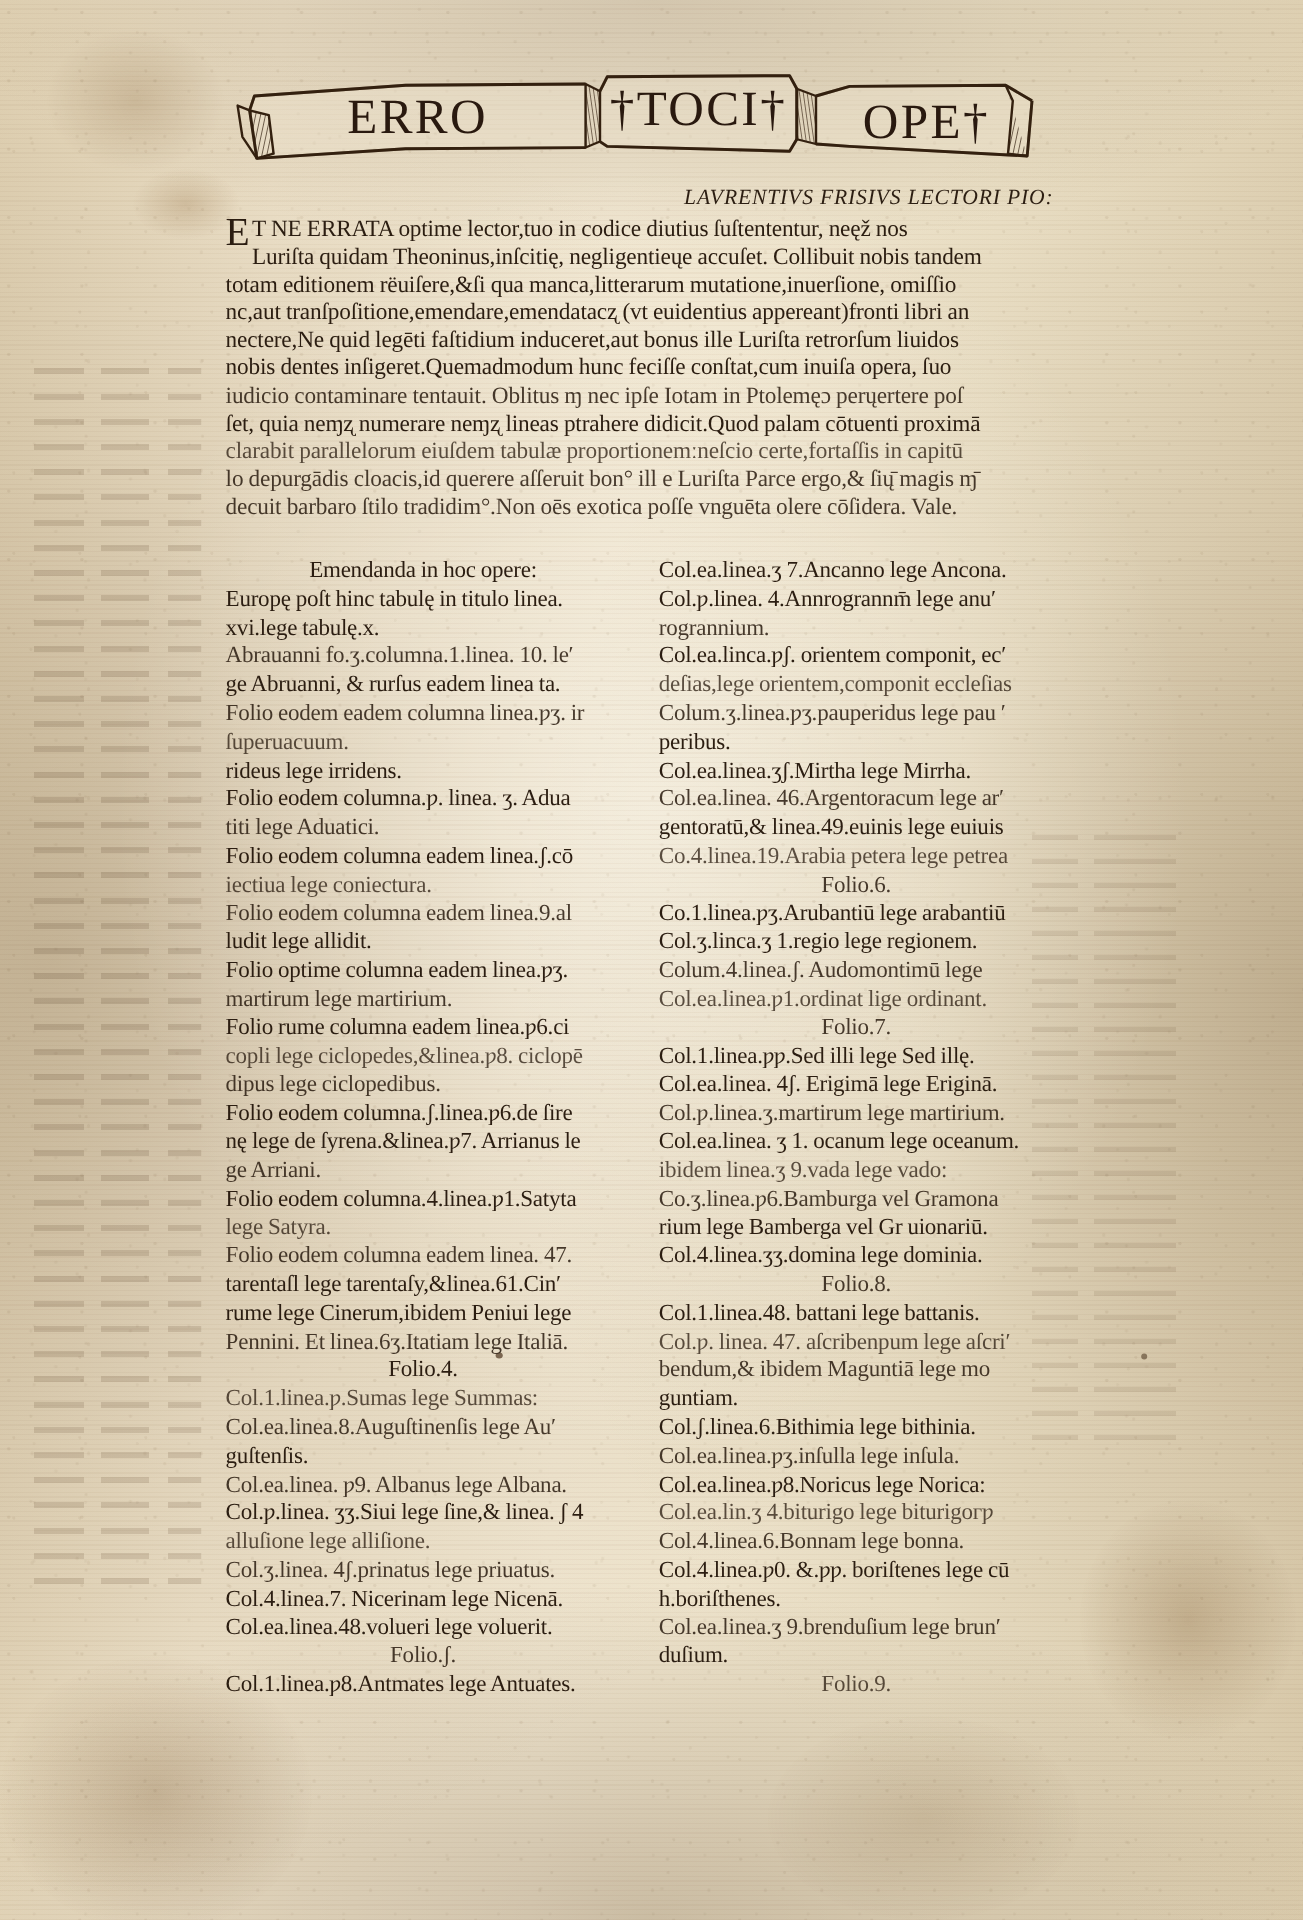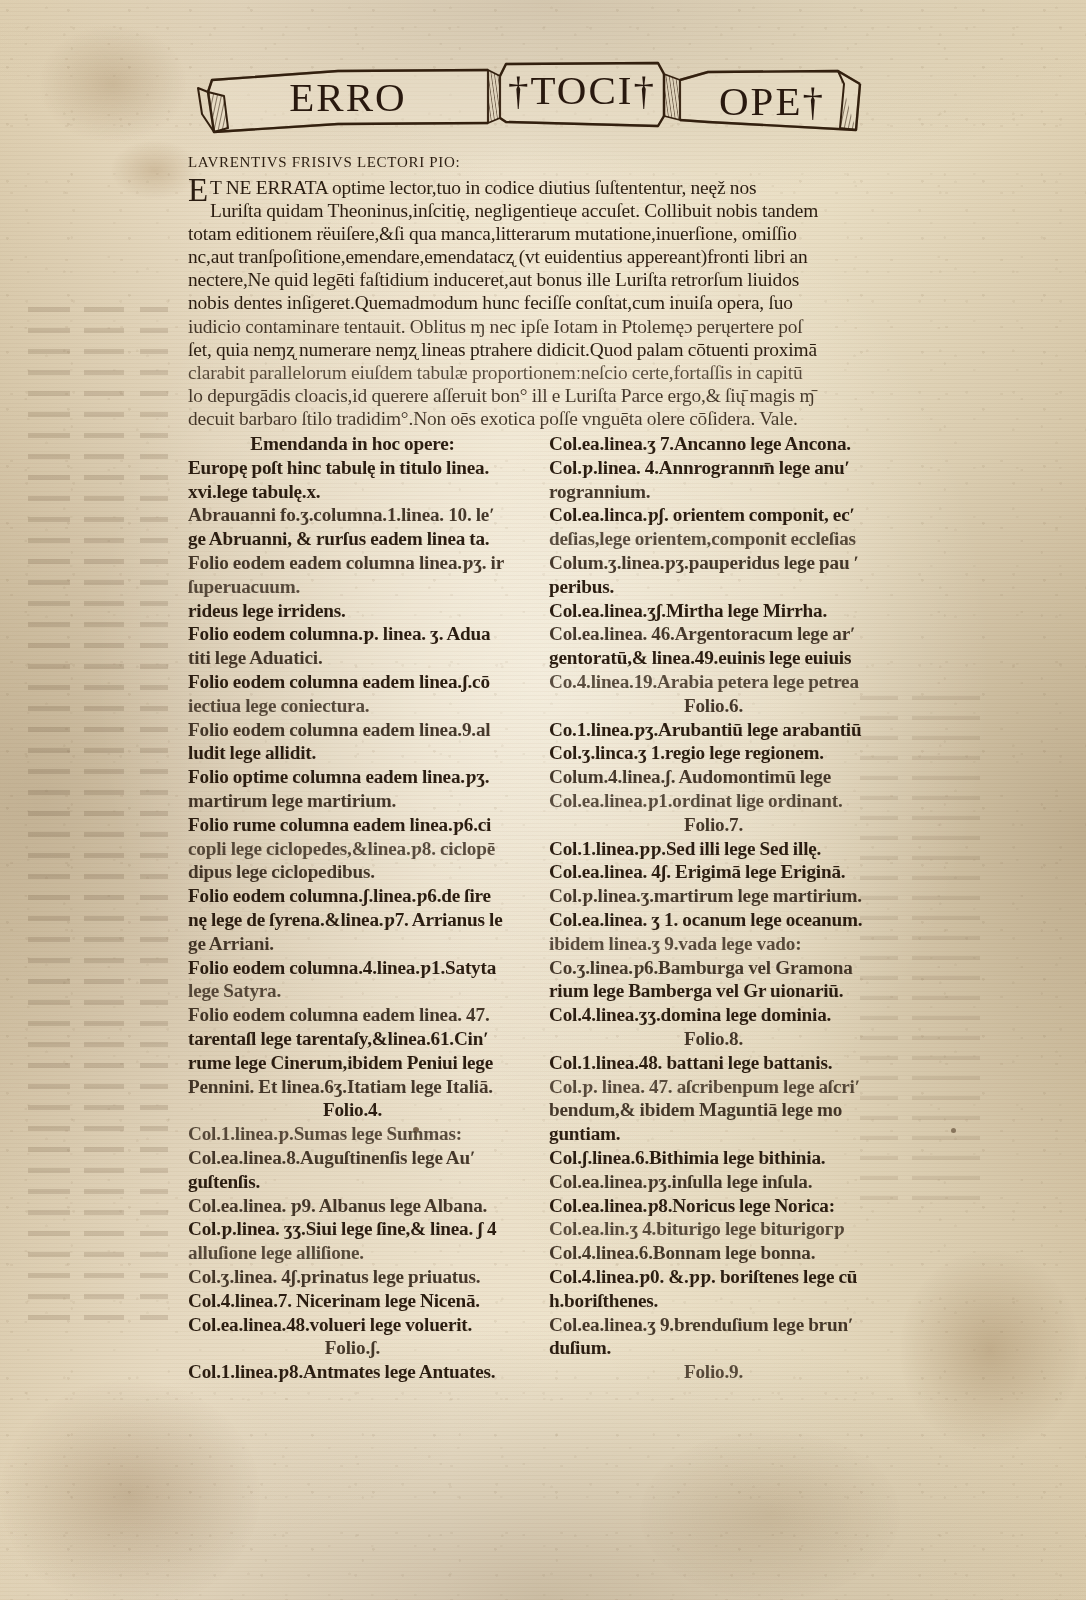--- a/index.html
+++ b/index.html
@@ -104,26 +104,27 @@
   .banner-text {
     font-family: "Liberation Serif", "DejaVu Serif", serif;
     font-size: 41px;
     letter-spacing: 2px;
     fill: #29190f;
     font-weight: 400;
   }
 
   
   .salutation {
-    text-align: left;
-    font-size: 15px;
+    text-align: right;
+    font-size: 18px;
     letter-spacing: 0.7px;
     color: #2c1e12;
     margin: 2px 0 5px 0;
     white-space: nowrap;
+    font-style: italic;
   }
 
   
   #preface {
     font-size: 19.4px;
     line-height: 23.1px;
     text-align: left;
     color: #2b1d11;
     letter-spacing: -0.15px;
     word-spacing: -0.3px;
@@ -135,22 +136,21 @@
     float: left;
     margin: 2px 2px 0 0;
     font-weight: 400;
   }
   #preface .line.first { padding-left: 0; }
 
   
   #errata {
     display: flex;
     gap: 32px;
-    margin-top: 2px;
-    font-weight: bold;
+    margin-top: 30px;
   }
   .col {
     width: 336px;
     font-size: 19.2px;
     line-height: 23.8px;
     color: #2b1d11;
     letter-spacing: -0.2px;
     word-spacing: -0.4px;
   }
   .col .entry { white-space: nowrap; }

